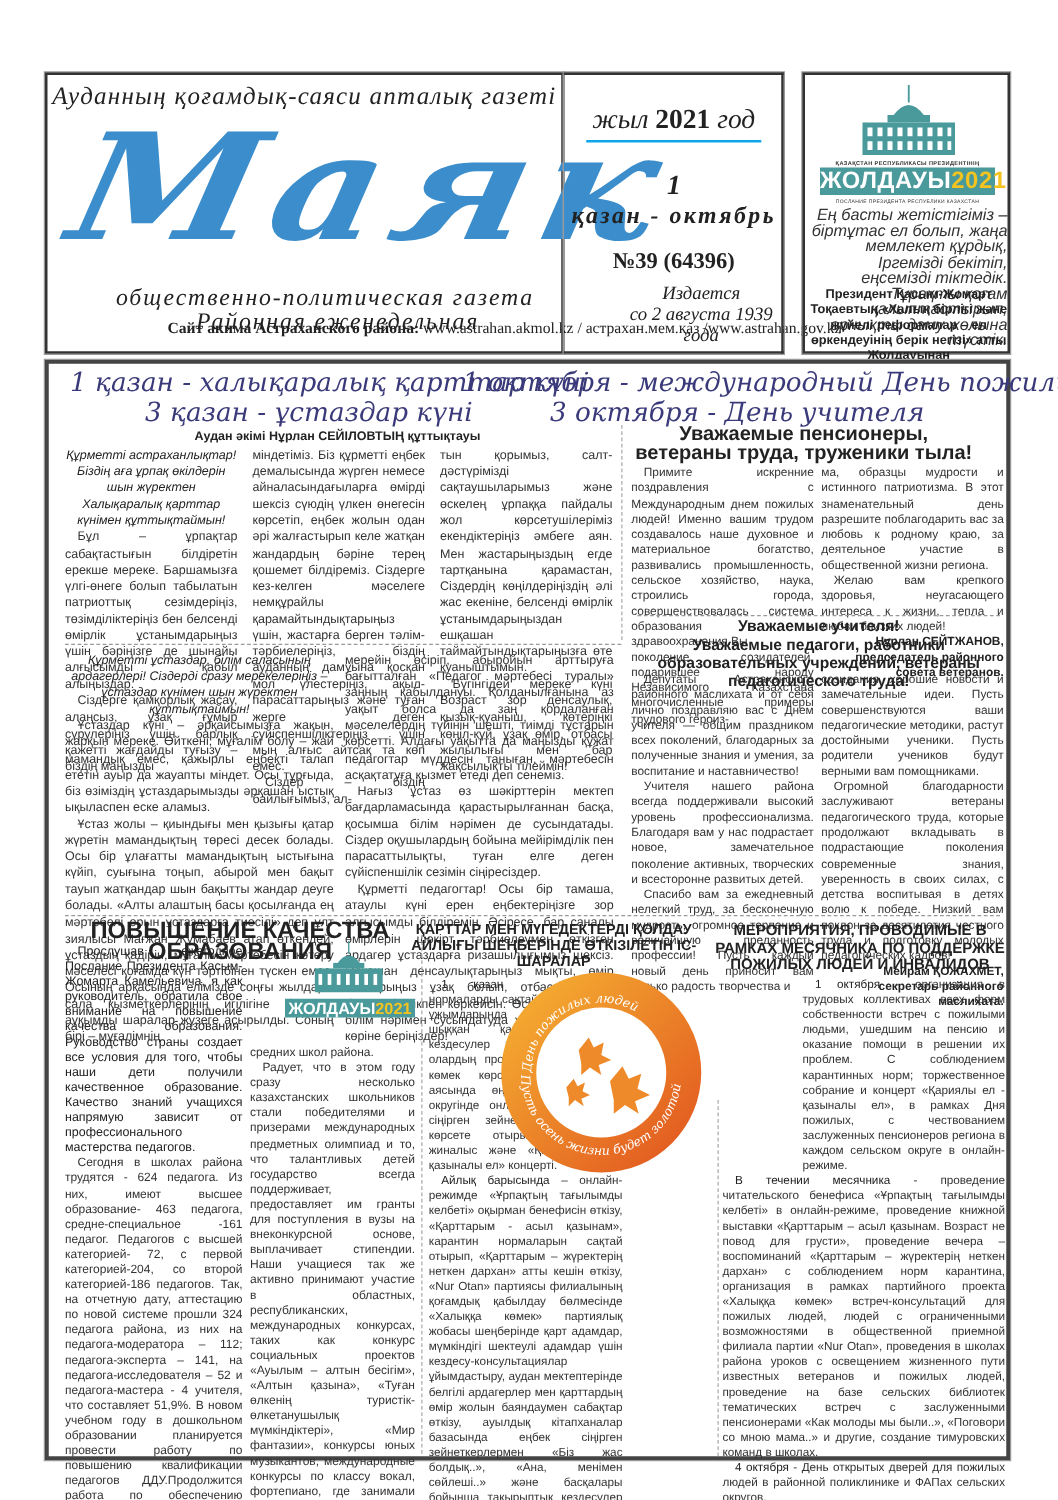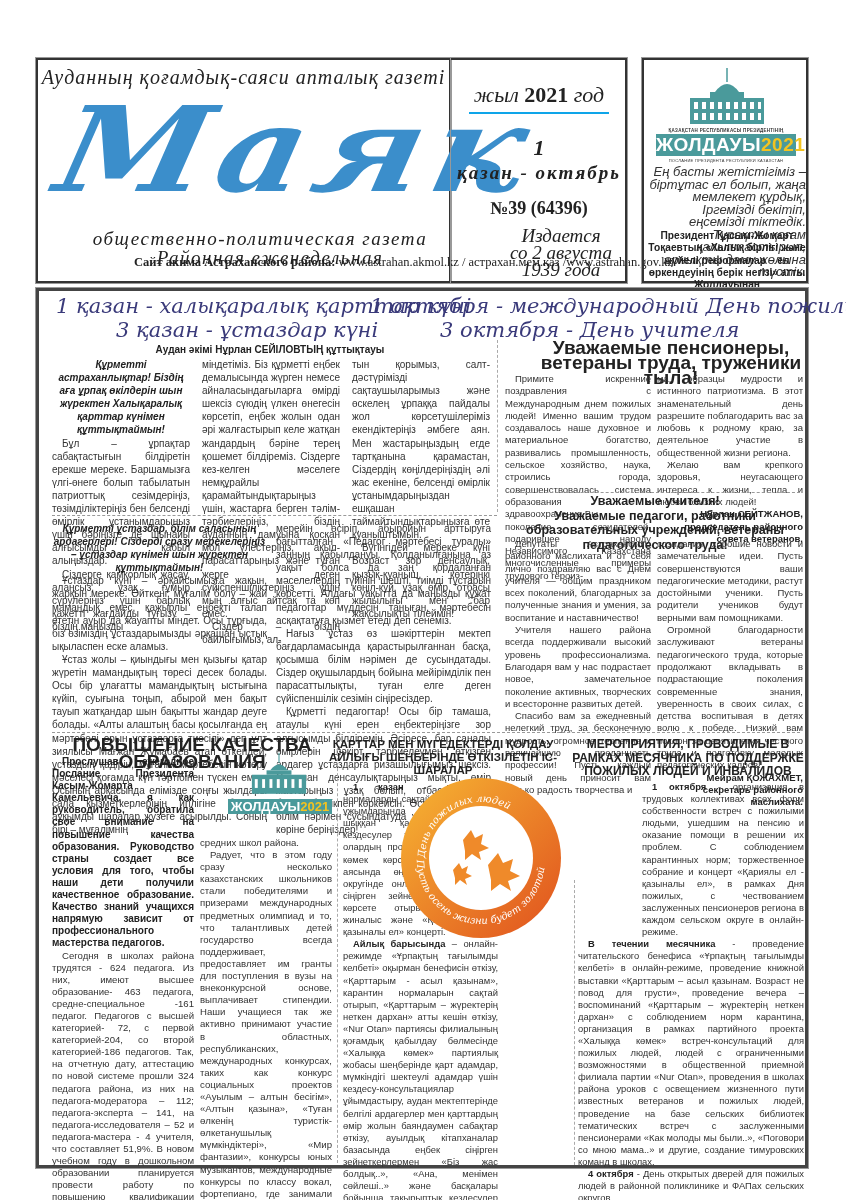--- a/index.html
+++ b/index.html
@@ -13,37 +13,37 @@
   #mast-ru1 { left: 120px; top: 207px; width: 300px; text-align: center; font-family: "Liberation Serif", serif; font-style: italic; font-size: 19px; letter-spacing: 1.5px; margin-top: 40px; }
   #mast-ru2 { left: 90px; top: 228px; width: 340px; text-align: center; font-family: "Liberation Serif", serif; font-style: italic; font-size: 19px; letter-spacing: 1.5px; }
   #mast-site { left: 90px; top: 255px; font-family: "Liberation Serif", serif; font-size: 12.5px; white-space: nowrap; }
   #mast-site b { font-weight: bold; margin-left: 44px; }
   #info { left: 451px; top: 58px; width: 176px; height: 225px; border-left: none; }
   #info .yr { position: absolute; left: 18px; top: 22px; width: 140px; text-align: center; font-family: "Liberation Serif", serif; font-size: 22px; font-style: italic; border-bottom: 2px solid #0ea5e9; padding-bottom: 4px; }
   #info .yr b { font-style: normal; font-weight: bold; }
   #info .day { position: absolute; left: 0; top: 75px; width: 176px; text-align: center; font-family: "Liberation Serif", serif; font-style: italic; font-weight: bold; font-size: 22px; }
   #info .month { position: absolute; left: 0; top: 102px; width: 176px; text-align: center; font-family: "Liberation Serif", serif; font-style: italic; font-weight: bold; font-size: 19px; letter-spacing: 2px; }
   #info .num { position: absolute; left: 0; top: 138px; width: 176px; text-align: center; font-family: "Liberation Serif", serif; font-weight: bold; font-size: 18px; }
-  #info .since { position: absolute; left: 0; top: 167px; width: 176px; text-align: center; font-family: "Liberation Serif", serif; font-style: italic; font-size: 19px; line-height: 17px; padding-left: 44px; }
+  #info .since { position: absolute; left: 0; top: 167px; width: 176px; text-align: center; font-family: "Liberation Serif", serif; font-style: italic; font-size: 15px; line-height: 17px; padding-left: 44px; }
   #zhol { left: 642px; top: 58px; width: 166px; height: 225px; }
   .palace { position: absolute; left: 38px; top: 8px; width: 90px; height: 58px; }
   .zbar-top { position: absolute; left: 6px; top: 68px; width: 152px; font-size: 4.5px; text-align: center; color: #333; letter-spacing: .3px; font-weight: bold; }
   .zbar { position: absolute; left: 12px; top: 74px; width: 140px; height: 22px; background: #4a9a9b; color: #fff; font-weight: bold; font-size: 19px; text-align: center; line-height: 22px; letter-spacing: .5px; }
   .zbar .yr21 { color: #f3c320; }
   .zbar-bot { position: absolute; left: 6px; top: 98px; width: 152px; font-size: 4px; text-align: center; color: #333; letter-spacing: .3px; }
   .zquote { position: absolute; left: 4px; top: 106px; width: 158px; text-align: right; font-size: 13px; line-height: 12.5px; font-style: italic; color: #333; }
   .zsrc { position: absolute; left: 4px; top: 170px; width: 158px; text-align: center; font-size: 10.2px; line-height: 12.3px; font-weight: bold; color: #222; }
   
   #main { left: 36px; top: 288px; width: 772px; height: 880px; border: 3px solid #444; box-shadow: 0 0 0 1px #999; }
   .script { position: absolute; font-family: "DejaVu Serif", serif; font-style: italic; color: #3a3a7a; font-size: 21px; white-space: nowrap; }
   h3 { position: absolute; font-weight: bold; font-size: 10px; text-align: center; color: #222; }
   .col { position: absolute; font-size: 10px; line-height: 13.1px; text-align: justify; color: #333; }
   .col p { text-indent: 10px; }
   .col .it { font-style: italic; }
-  .col .b { font-weight: bold; color: #222; }
+  .col .b { font-weight: normal; color: #222; }
   .col .cent { text-align: center; text-indent: 0; }
   .col .right { text-align: right; text-indent: 0; font-weight: bold; color: #222; }
   .hr { position: absolute; border-top: 1px dashed #999; height: 0; }
   .vr { position: absolute; border-left: 1px dashed #aaa; width: 0; }
   .big-head { position: absolute; font-weight: bold; font-size: 19px; text-align: center; color: #222; line-height: 17px; }
   .emblem { position: absolute; left: 393px; top: 770px; width: 175px; height: 175px; }
   .zhol2 { position: absolute; left: 228px; top: 752px; width: 104px; height: 80px; }
 </style>
 </head>
 <body>
@@ -123,21 +123,21 @@
 <div class="col" style="left:202px;top:358px;width:138px">
   <p style="text-indent:0">міндетіміз. Біз құрметті еңбек демалысында жүрген немесе айналасындағыларға өмірді шексіз сүюдің үлкен өнегесін көрсетіп, еңбек жолын одан әрі жалғастырып келе жатқан жандардың бәріне терең қошемет білдіреміз. Сіздерге кез-келген мәселеге немқұрайлы қарамайтындықтарыңыз үшін, жастарға берген тәлім-тәрбиелеріңіз, біздің ауданның дамуына қосқан мол үлестеріңіз, ақыл-парасаттарыңыз және туған жерге деген сүйіспеншіліктеріңіз үшін мың алғыс айтсақ та көп емес.</p>
   <p>Сіздер – біздің байлығымыз, ал-</p>
 </div>
 <div class="col" style="left:352px;top:358px;width:138px">
   <p style="text-indent:0">тын қорымыз, салт-дәстүрімізді сақтаушыларымыз және өскелең ұрпаққа пайдалы жол көрсетушілеріміз екендіктеріңіз әмбеге аян. Мен жастарыңыздың егде тартқанына қарамастан, Сіздердің көңілдеріңіздің әлі жас екеніне, белсенді өмірлік ұстанымдарыңыздан ешқашан таймайтындықтарыңызға өте қуаныштымын.</p>
   <p>Бүгінгідей мереке күні Возраст зор денсаулық, қызық-қуаныш, көтеріңкі көңіл-күй, ұзақ өмір, отбасы жылылығы мен бар жақсылықты тілеймін!</p>
 </div>
 <div class="vr" style="left:497px;top:340px;height:172px"></div>
 
-<div class="big-head" style="left:516px;top:340px;width:310px;font-size:19px;line-height:15px">
+<div class="big-head" style="left:488px;top:340px;width:310px;font-size:16px;line-height:15px">
   <div>Уважаемые пенсионеры,</div>
   <div>ветераны труда, труженики тыла!</div>
 </div>
 <div class="col" style="left:505px;top:373px;width:146px;font-size:9.5px;line-height:12.3px">
   <p>Примите искренние поздравления с Международным днем пожилых людей! Именно вашим трудом создавалось наше духовное и материальное богатство, развивались промышленность, сельское хозяйство, наука, строились города, совершенствовалась система образования и здравоохранения.Вы - поколение созидателей, подарившее народу Независимого Казахстана многочисленные примеры трудового героиз-</p>
 </div>
 <div class="col" style="left:657px;top:373px;width:146px;font-size:9.5px;line-height:12.3px">
   <p style="text-indent:0">ма, образцы мудрости и истинного патриотизма. В этот знаменательный день разрешите поблагодарить вас за любовь к родному краю, за деятельное участие в общественной жизни региона.</p>
   <p>Желаю вам крепкого здоровья, неугасающего интереса к жизни, тепла и любви близких людей!</p>
   <p class="right">Нұрлан СЕЙТЖАНОВ,</p>

